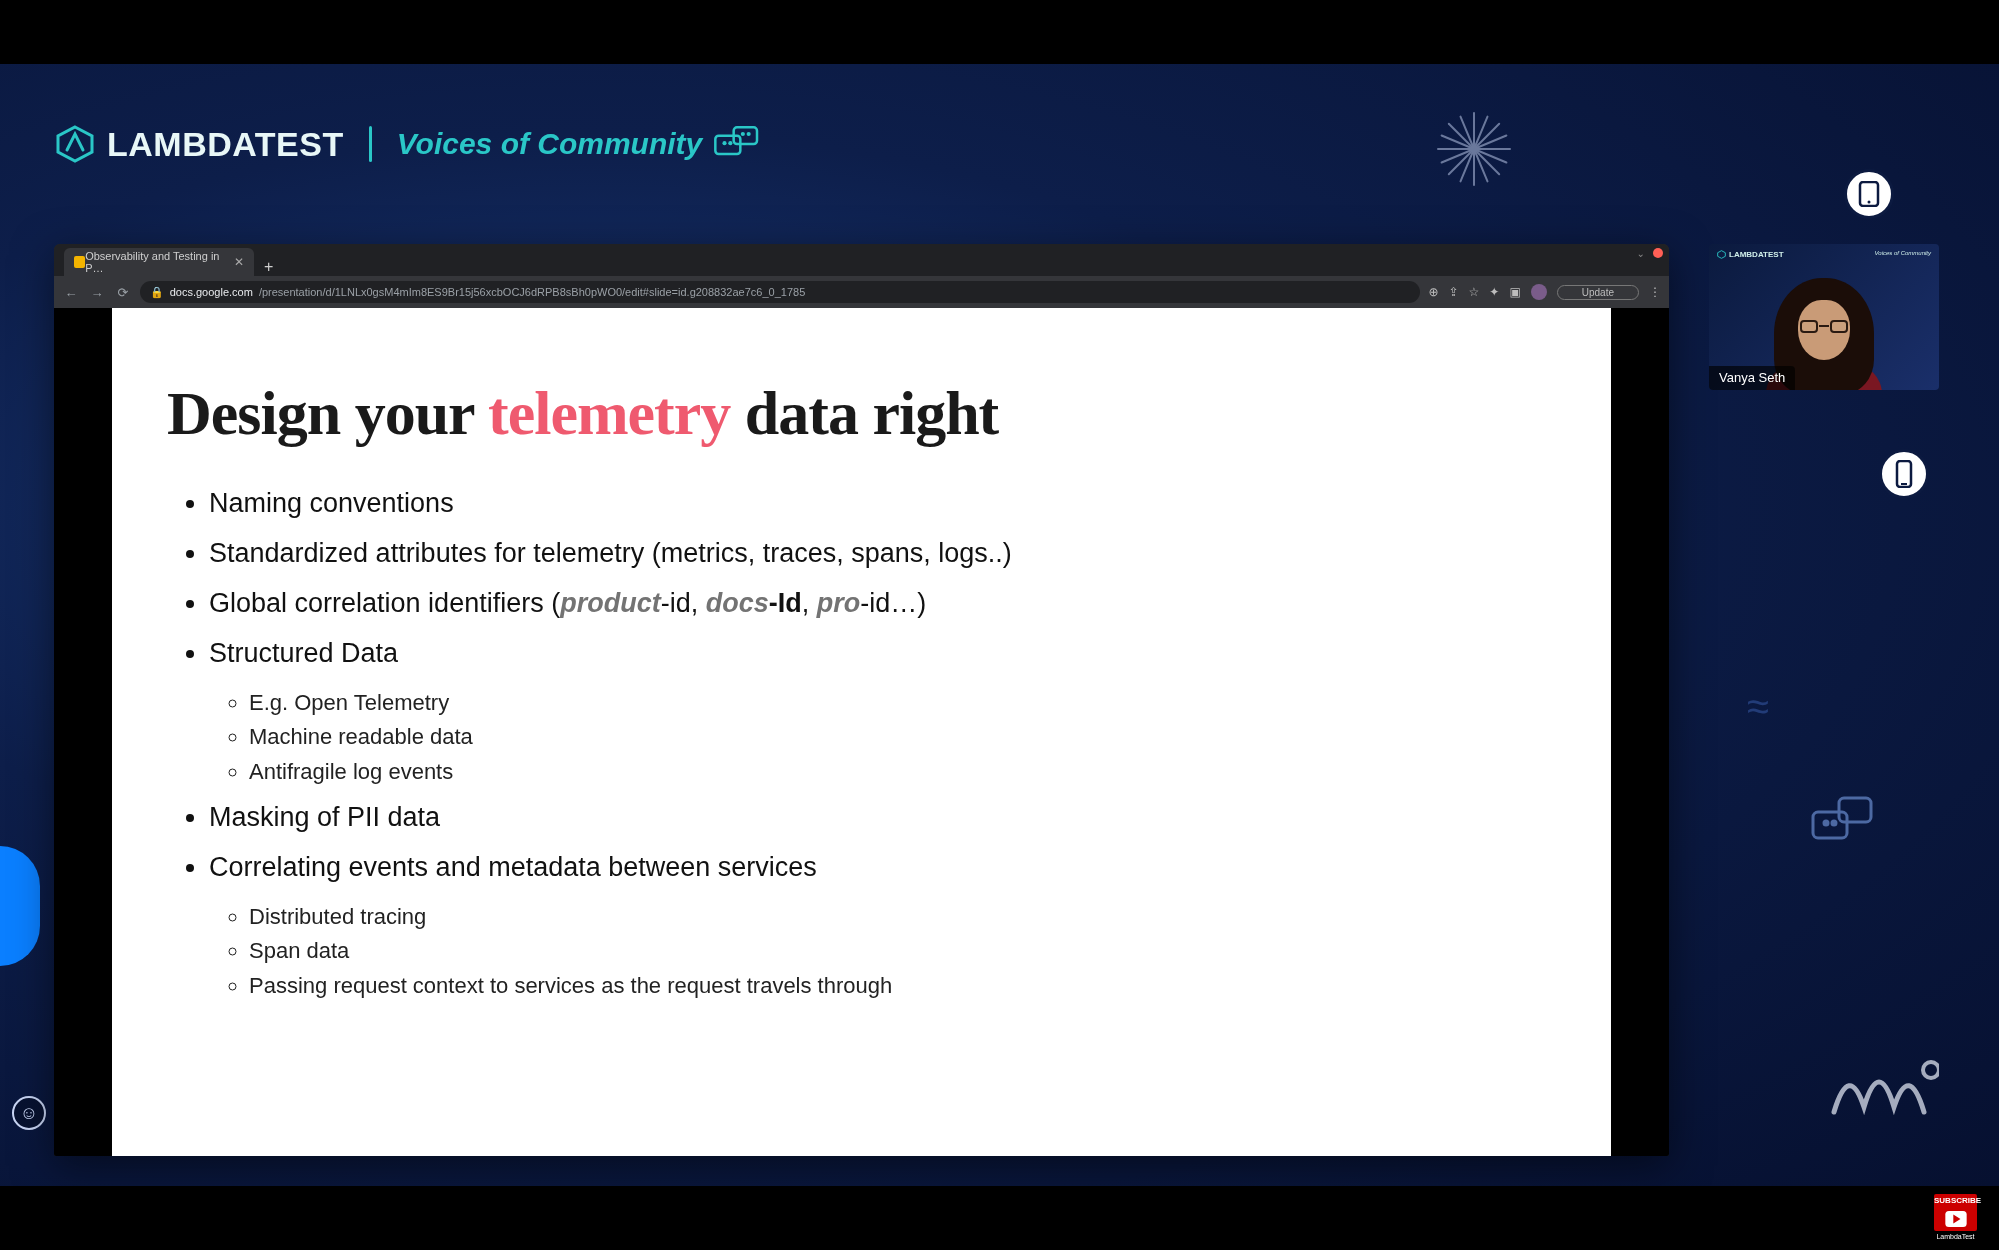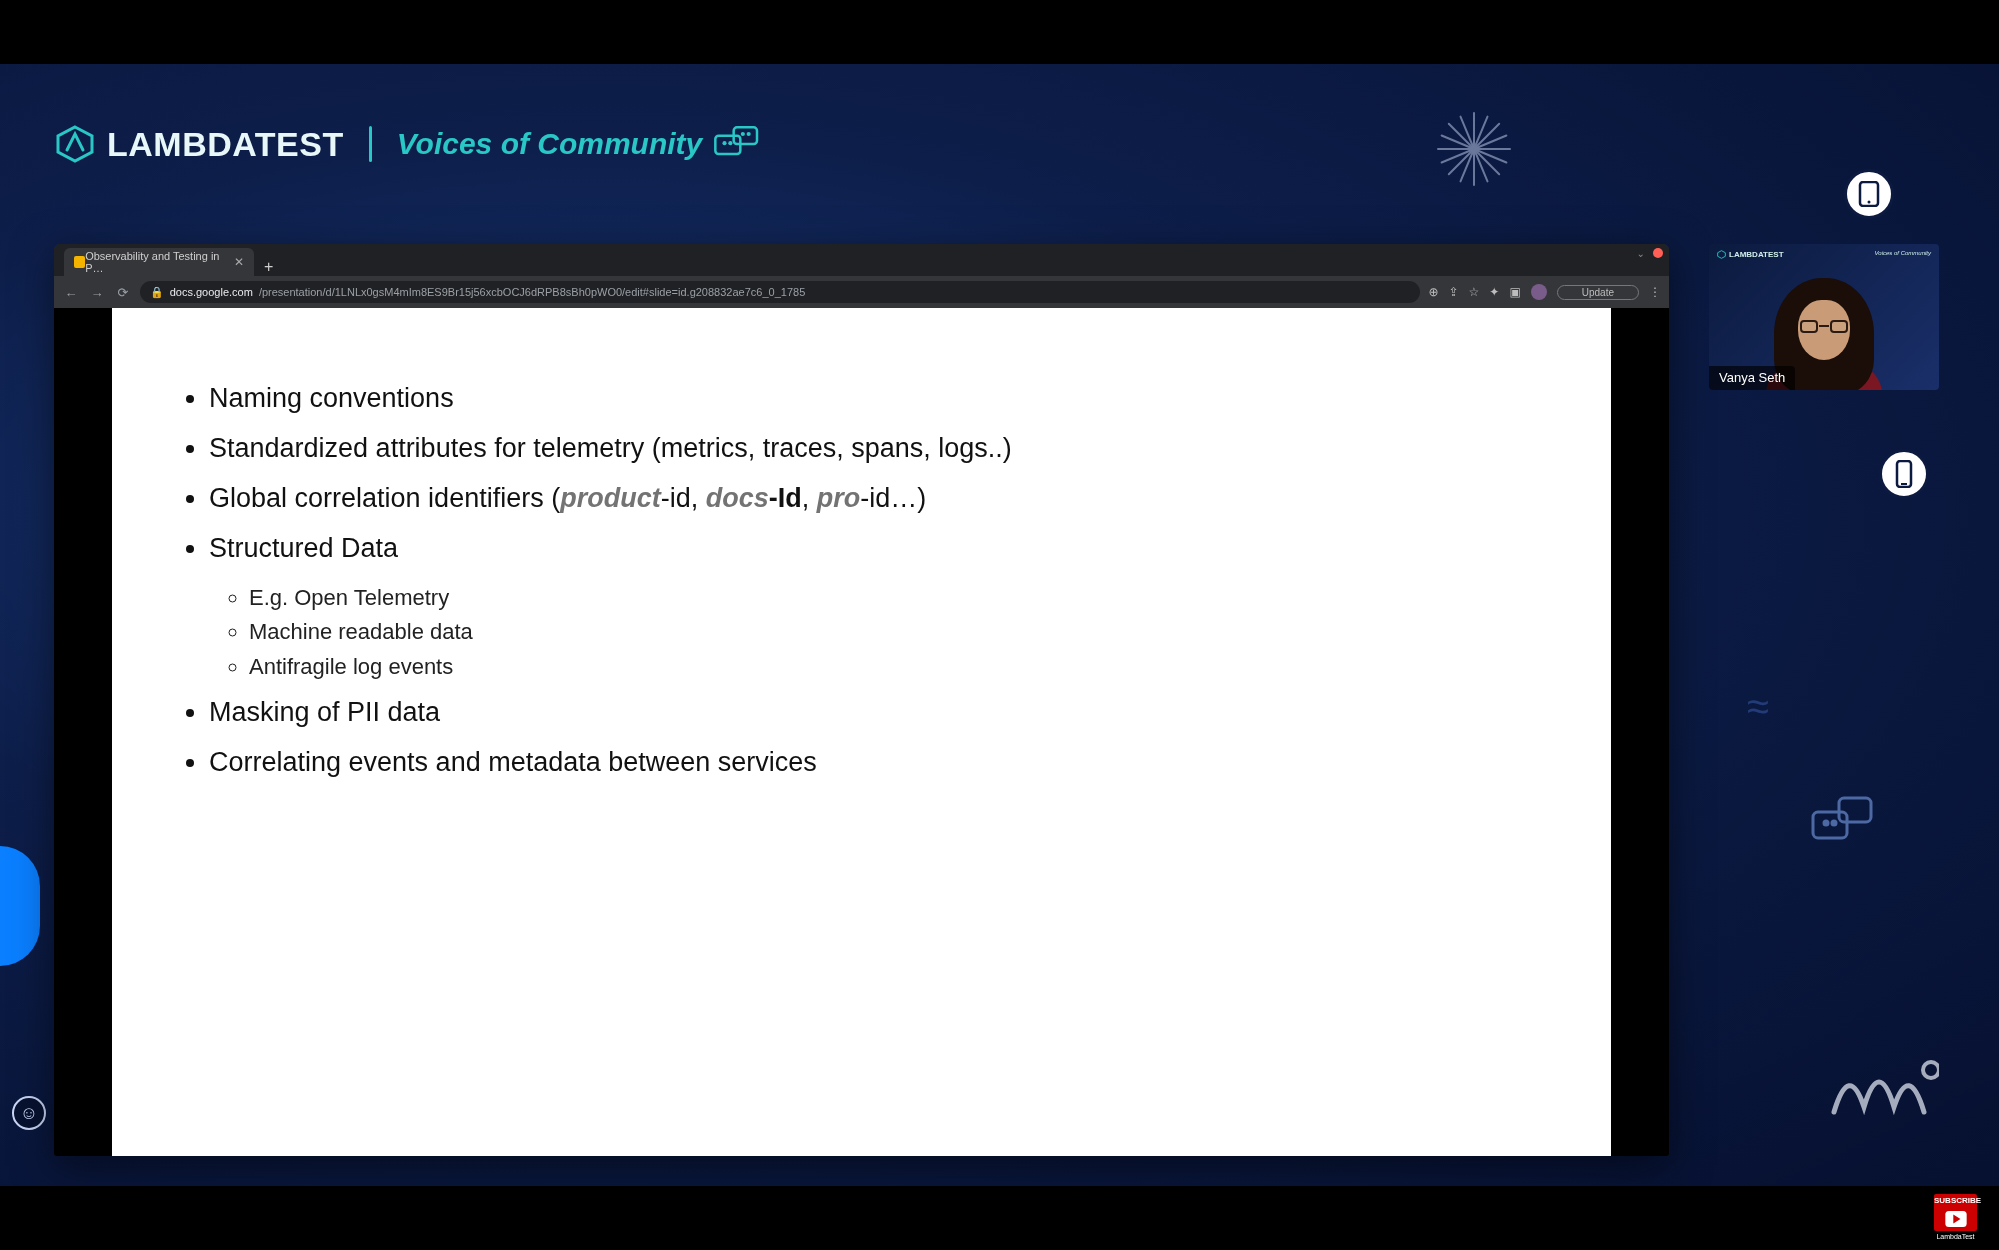--- a/index.html
+++ b/index.html
@@ -435,37 +435,45 @@
           <span>✦</span>
           <span>▣</span>
           <span class="avatar"></span>
           <span class="pill">Update</span>
           <span>⋮</span>
         </div>
       </div>
 
       <div class="content-area">
         <div class="slide">
+          <h1>
+            <span>Design your </span><span class="accent">telemetry</span><span> data right</span>
+          </h1>
           <ul class="top">
             <li>Naming conventions</li>
             <li>Standardized attributes for telemetry  (metrics, traces, spans, logs..)</li>
             <li>
               <span>Global correlation identifiers (</span><span class="hlb">product</span><span>-id, </span><span class="hlb">docs</span><span style="font-weight:700">-Id</span><span>, </span><span class="hlb">pro</span><span>-id…)</span>
             </li>
             <li>
               <span>Structured Data</span>
               <ul class="sub">
                 <li>E.g. Open Telemetry</li>
                 <li>Machine readable data</li>
                 <li>Antifragile log events</li>
               </ul>
             </li>
             <li>Masking of PII data</li>
             <li>
               <span>Correlating events and metadata between services</span>
+              <ul class="sub">
+                <li>Distributed tracing</li>
+                <li>Span data</li>
+                <li>Passing request context to services as the request travels through</li>
+              </ul>
             </li>
           </ul>
         </div>
       </div>
     </div>
 
     <div class="webcam">
       <div class="cam-brand">
         <svg viewBox="0 0 40 40">
             <polygon points="20,3 37,12 37,28 20,37 3,28 3,12" fill="none" stroke="#2ac7c7" stroke-width="4"></polygon>

